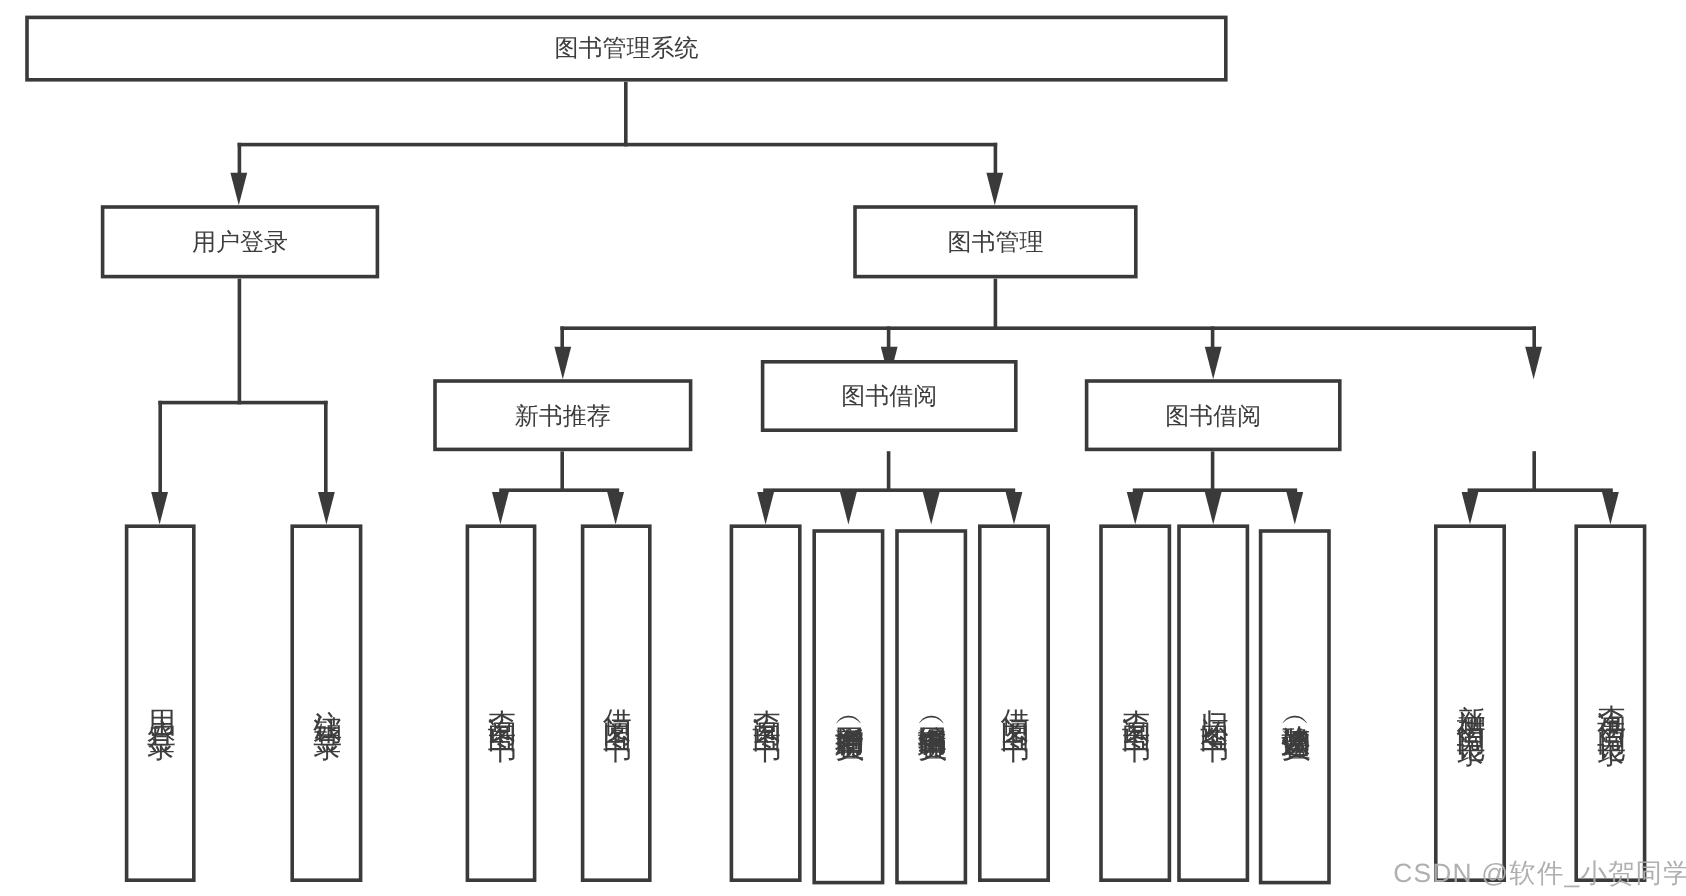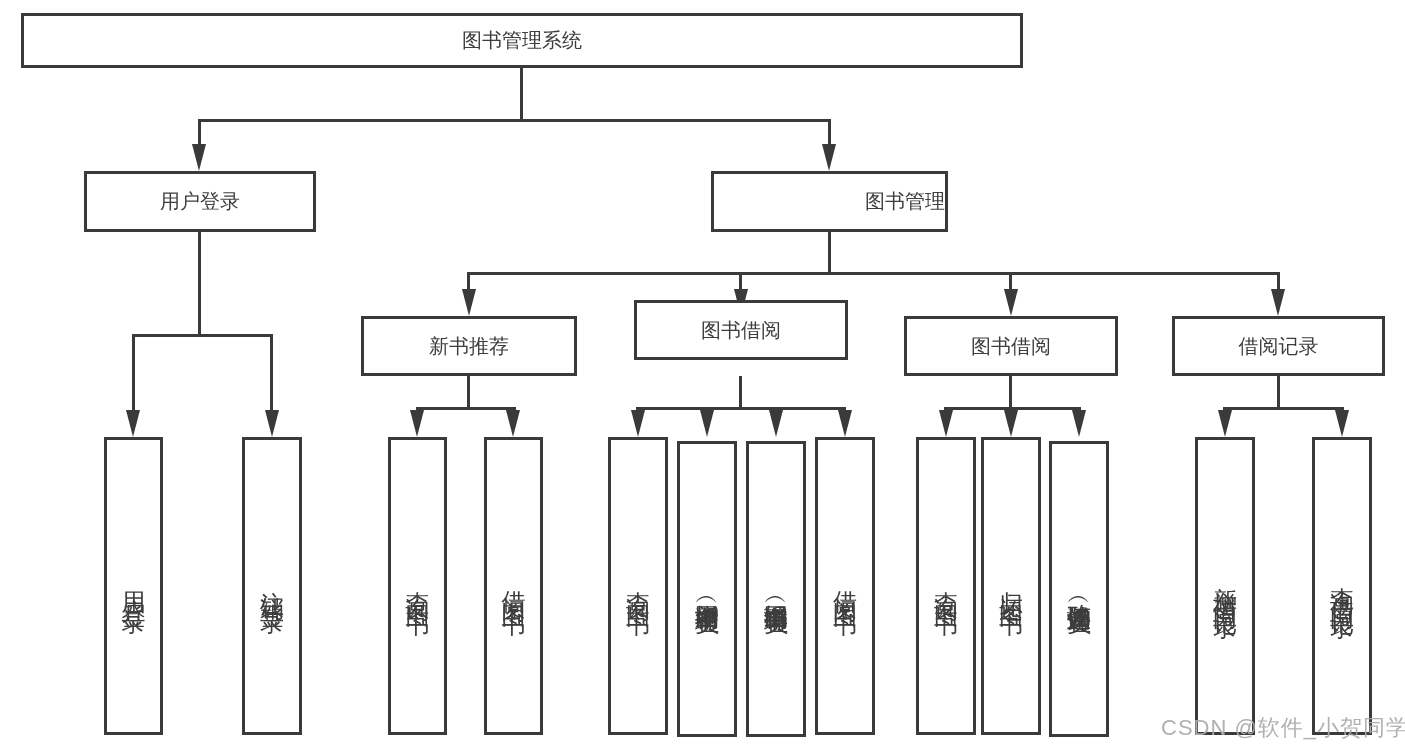--- a/index.html
+++ b/index.html
@@ -122,35 +122,32 @@
     <div class="arrow" style="left:1335px; top:410px;"></div>
   </div>
 
   <div class="node" style="left:21px; top:13px; width:1002px; height:55px;">
     <span class="h-label">图书管理系统</span>
   </div>
 
   <div class="node" style="left:84px; top:171px; width:232px; height:61px;">
     <span class="h-label">用户登录</span>
   </div>
-  <div class="node" style="left:711px; top:171px; width:237px; height:61px;justify-content:flex-end;">
+  <div class="node" style="left:711px; top:171px; width:237px; height:61px;">
     <span class="h-label">图书管理</span>
   </div>
 
   <div class="node" style="left:361px; top:316px; width:216px; height:60px;">
     <span class="h-label">新书推荐</span>
   </div>
   <div class="node" style="left:634px; top:300px; width:214px; height:60px;">
     <span class="h-label">图书借阅</span>
   </div>
   <div class="node" style="left:904px; top:316px; width:214px; height:60px;">
     <span class="h-label">图书借阅</span>
-  </div>
-  <div class="node" style="left:1172px; top:316px; width:213px; height:60px;">
-    <span class="h-label">借阅记录</span>
   </div>
 
   <div class="node" style="left:104px; top:437px; width:59px; height:298px;">
     <span class="leaf-label">用户登录</span>
   </div>
   <div class="node" style="left:242px; top:437px; width:60px; height:298px;">
     <span class="leaf-label">注销登录</span>
   </div>
 
   <div class="node" style="left:388px; top:437px; width:59px; height:298px;">

